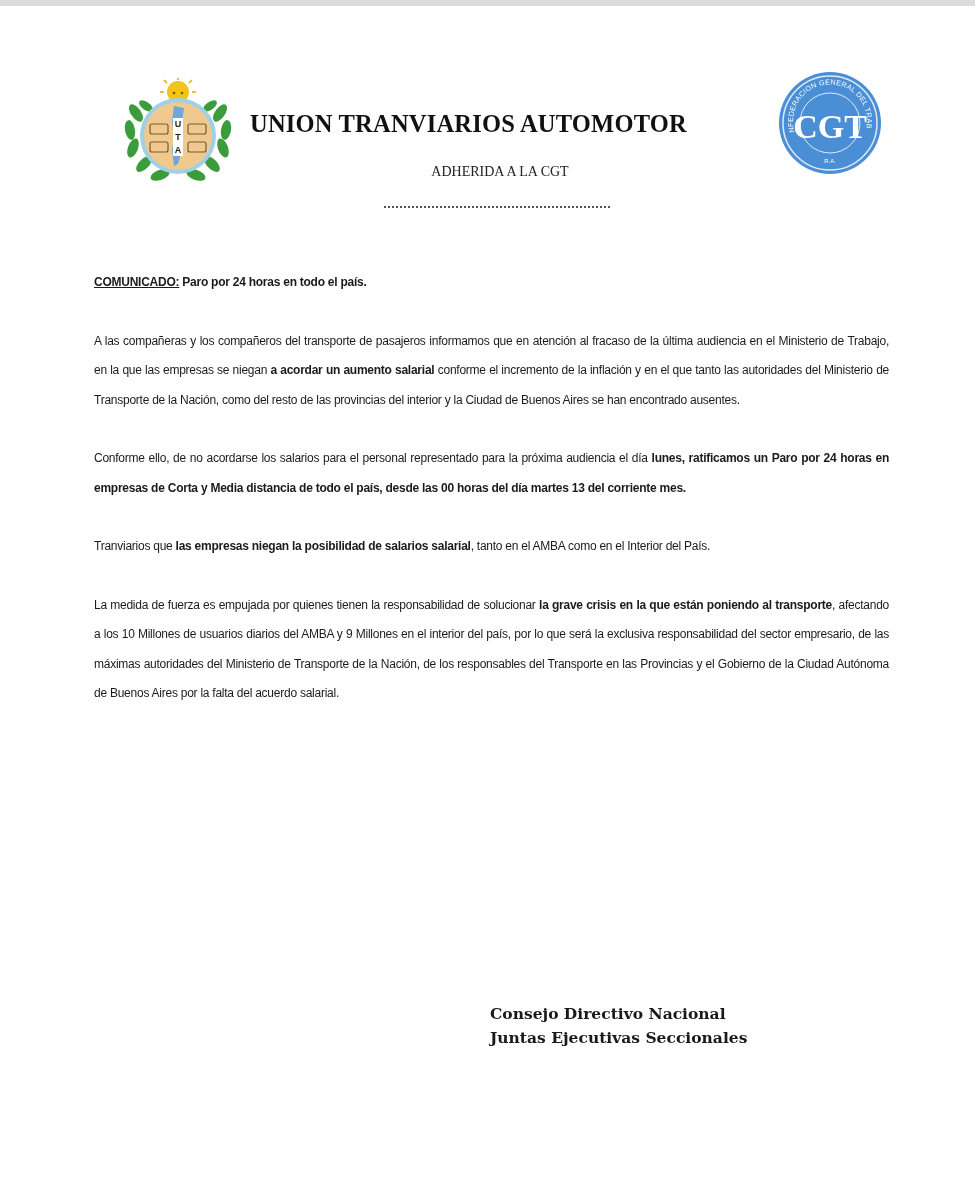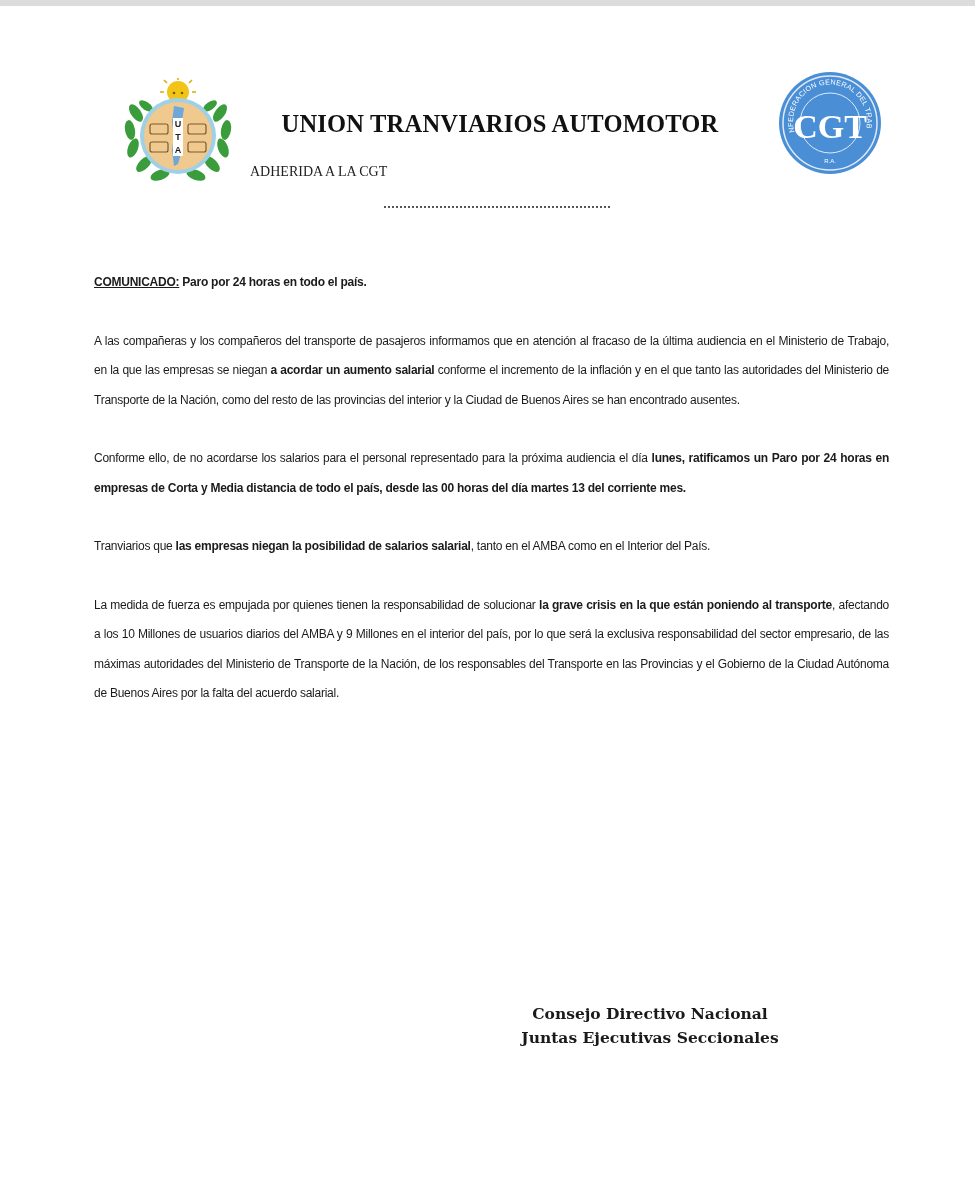--- a/index.html
+++ b/index.html
@@ -4,44 +4,44 @@
 <style>
   html, body { margin: 0; padding: 0; }
   body {
     width: 975px; height: 1200px; background: #ffffff; position: relative; overflow: hidden;
     font-family: "Liberation Sans", sans-serif; color: #1a1a1a;
   }
   .topbar { position: absolute; left: 0; top: 0; width: 975px; height: 6px; background: #dcdcdc; }
   .logo-uta { position: absolute; left: 122px; top: 78px; width: 112px; height: 108px; }
   .logo-cgt { position: absolute; left: 777px; top: 70px; width: 106px; height: 106px; }
   .header-title {
-    position: absolute; left: 250px; top: 110px; width: 500px; text-align: center;
+    position: absolute; left: 250px; top: 110px; width: 500px; text-align: left;
     font-family: "Liberation Serif", serif; font-weight: bold; font-size: 24.5px; letter-spacing: 0.2px; color: #111;
   }
   .header-sub {
-    position: absolute; left: 250px; top: 164px; width: 500px; text-align: left;
+    position: absolute; left: 250px; top: 164px; width: 500px; text-align: center;
     font-family: "Liberation Serif", serif; font-size: 14px; color: #222;
   }
   .header-rule {
     position: absolute; left: 384px; top: 206px; width: 226px; height: 0;
     border-top: 2px dotted #555;
   }
   .content {
     position: absolute; left: 94px; top: 268px; width: 795px;
     font-family: "Liberation Sans", sans-serif; font-size: 12px; line-height: 29.5px; color: #1b1b1b;
     letter-spacing: -0.25px;
   }
   .content p { margin: 0; text-align: justify; }
   .content p + p { margin-top: 29px; }
   .title-line { font-weight: bold; }
   .title-line .u { text-decoration: underline; }
   .title-line { margin-bottom: 4px !important; }
   b { font-weight: bold; }
   .signature {
-    position: absolute; left: 490px; top: 1002px; width: 320px; text-align: center;
+    position: absolute; left: 490px; top: 1002px; width: 320px; 
     font-family: "DejaVu Serif", serif; font-weight: bold; font-size: 15.5px; line-height: 24px; color: #1a1a1a;
   }
 </style>
 </head>
 <body>
 
 <div class="topbar"></div>
 
 <div class="logo-uta">
   <svg width="112" height="108" viewBox="0 0 112 108">

